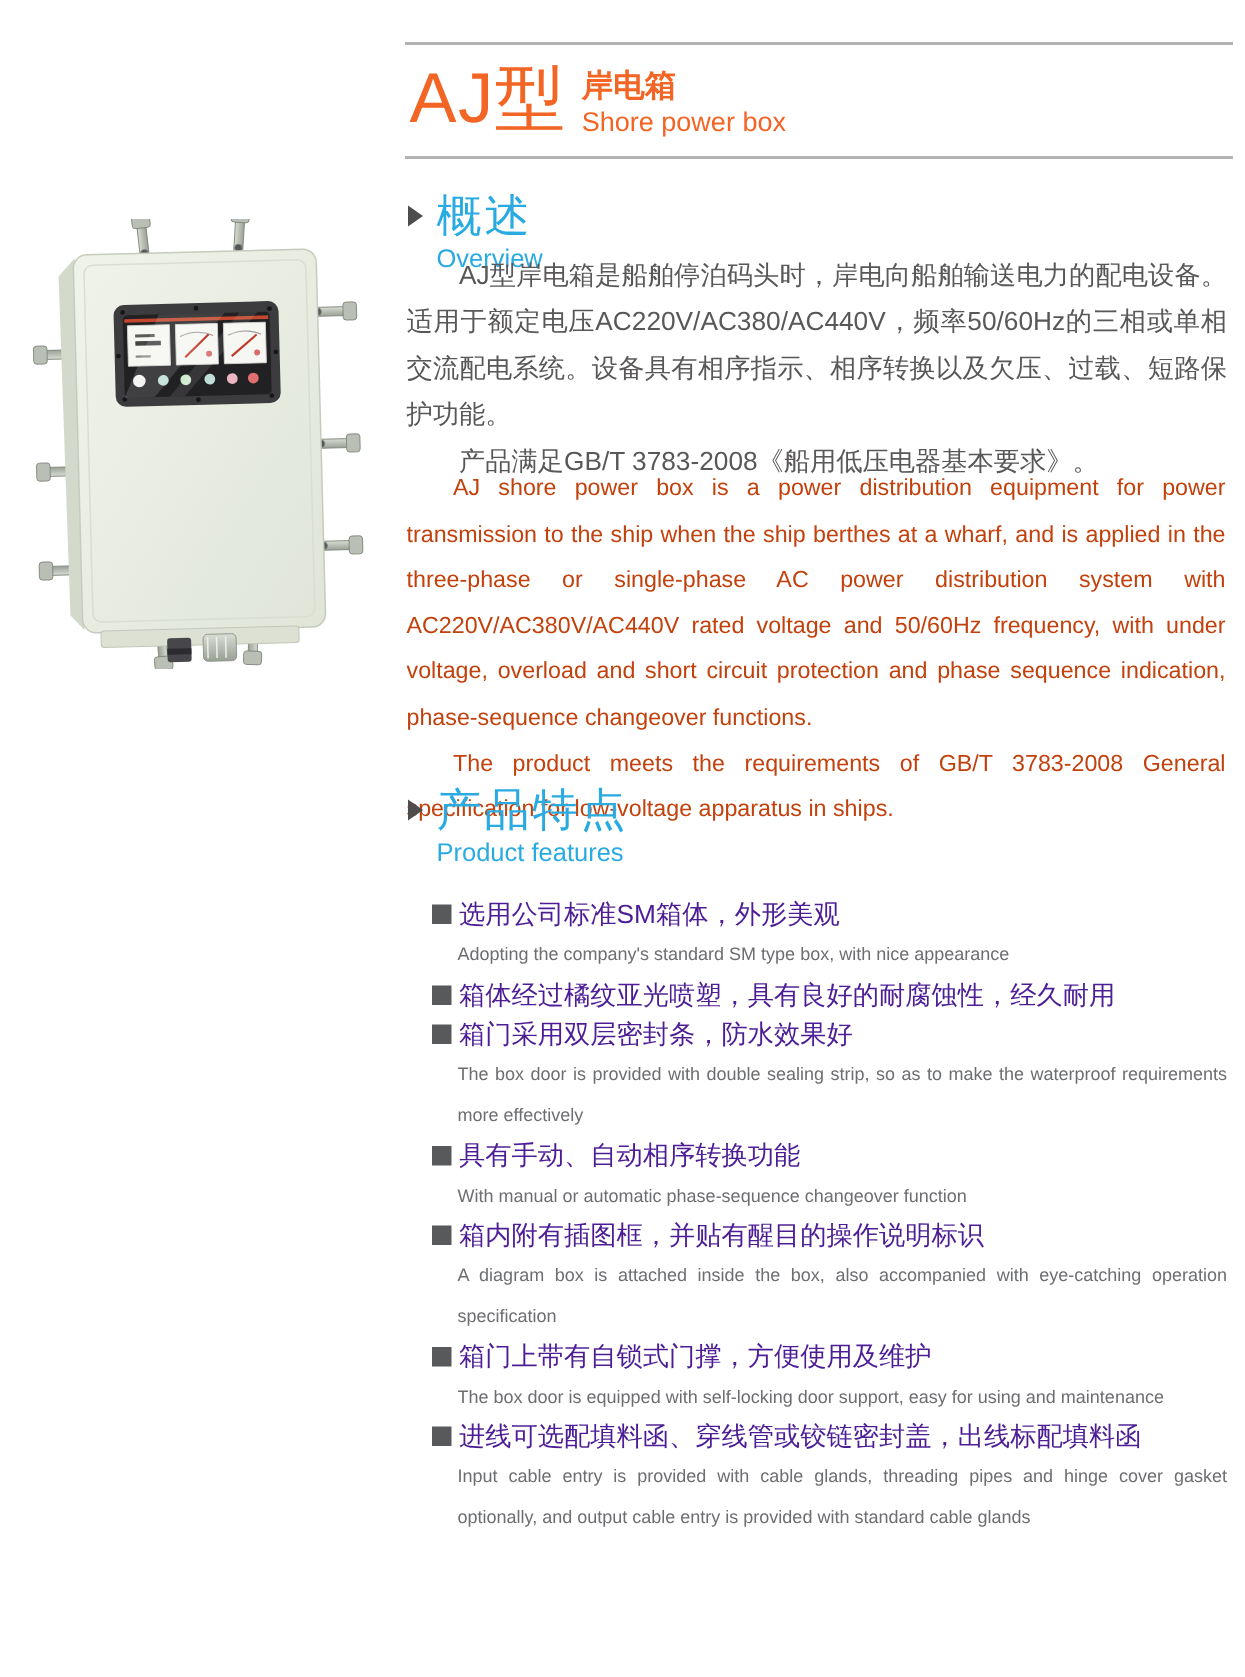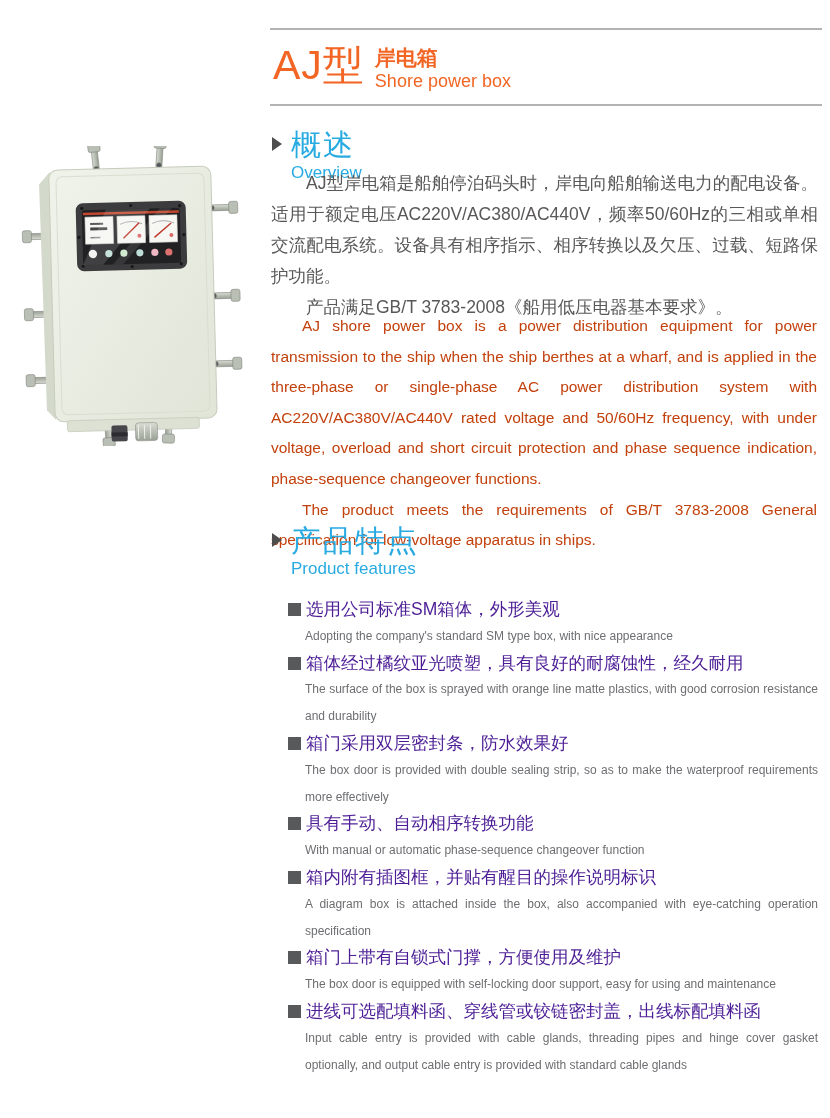--- a/index.html
+++ b/index.html
@@ -7,21 +7,21 @@
   .page {
     position:relative; width:830px; height:1118px; background:#ffffff;
     font-family:"Liberation Sans","DejaVu Sans",sans-serif; overflow:hidden;
   }
   .rule { position:absolute; left:270px; width:552px; height:2px; background:#b3b3b3; }
   #rule-top { top:28px; }
   #rule-mid { top:104px; }
 
   
   .header { position:absolute; left:273px; top:36px; color:#f26524; display:flex; gap:10px; align-items:flex-start; }
-  .model { font-size:41px; line-height:58px; font-weight:300; letter-spacing:1px; }
+  .model { font-size:47px; line-height:58px; font-weight:300; letter-spacing:1px; }
   .sub { margin-top:9px; }
   .sub-cn { font-size:21px; font-weight:700; line-height:25px; }
   .sub-en { font-size:18px; line-height:22px; }
 
   
   .sec-head { position:absolute; left:272px; display:flex; gap:9px; }
   .tri { margin-top:9px; width:0; height:0;
          border-top:7px solid transparent; border-bottom:7px solid transparent;
          border-left:10px solid #4d4d4d; }
   .sec-cn { font-size:30px; line-height:34px; color:#29abe2; letter-spacing:2px; }
@@ -223,21 +223,20 @@
     </div>
   </div>
 
   <div class="features">
     <div class="feat-item">
       <div class="feat-cn"><span class="bullet"></span><span>选用公司标准SM箱体，外形美观</span></div>
       <div class="feat-en">Adopting the company's standard SM type box, with nice appearance</div>
     </div>
     <div class="feat-item">
       <div class="feat-cn"><span class="bullet"></span><span>箱体经过橘纹亚光喷塑，具有良好的耐腐蚀性，经久耐用</span></div>
-      <div class="feat-en">The surface of the box is sprayed with orange line matte plastics, with good corrosion resistance and durability</div>
     </div>
     <div class="feat-item">
       <div class="feat-cn"><span class="bullet"></span><span>箱门采用双层密封条，防水效果好</span></div>
       <div class="feat-en">The box door is provided with double sealing strip, so as to make the waterproof requirements more effectively</div>
     </div>
     <div class="feat-item">
       <div class="feat-cn"><span class="bullet"></span><span>具有手动、自动相序转换功能</span></div>
       <div class="feat-en">With manual or automatic phase-sequence changeover function</div>
     </div>
     <div class="feat-item">

